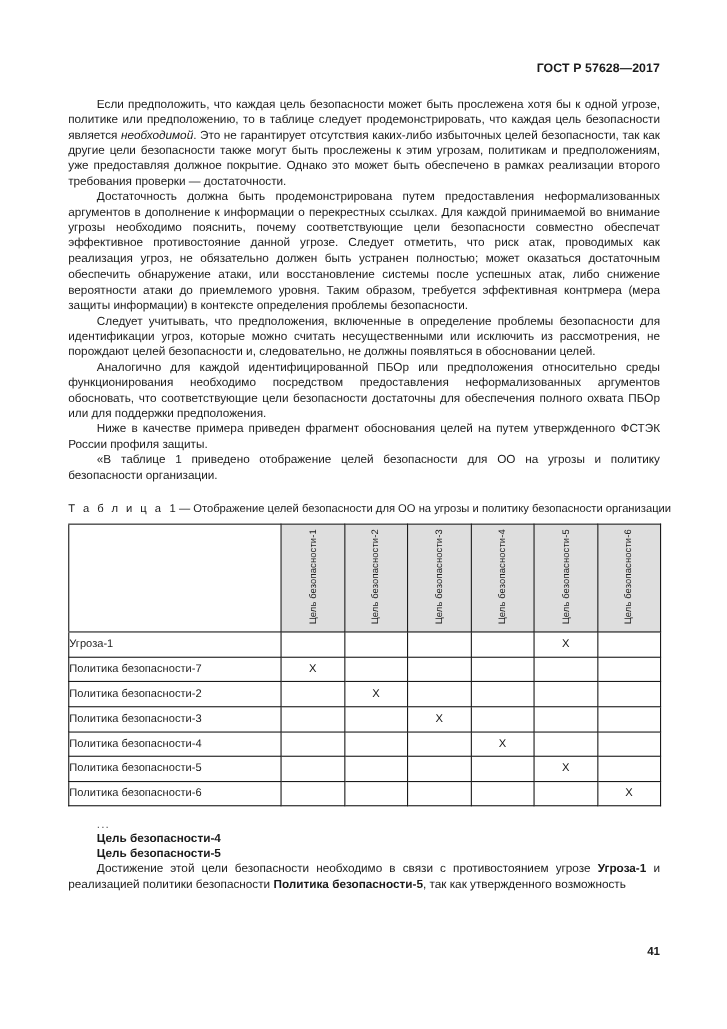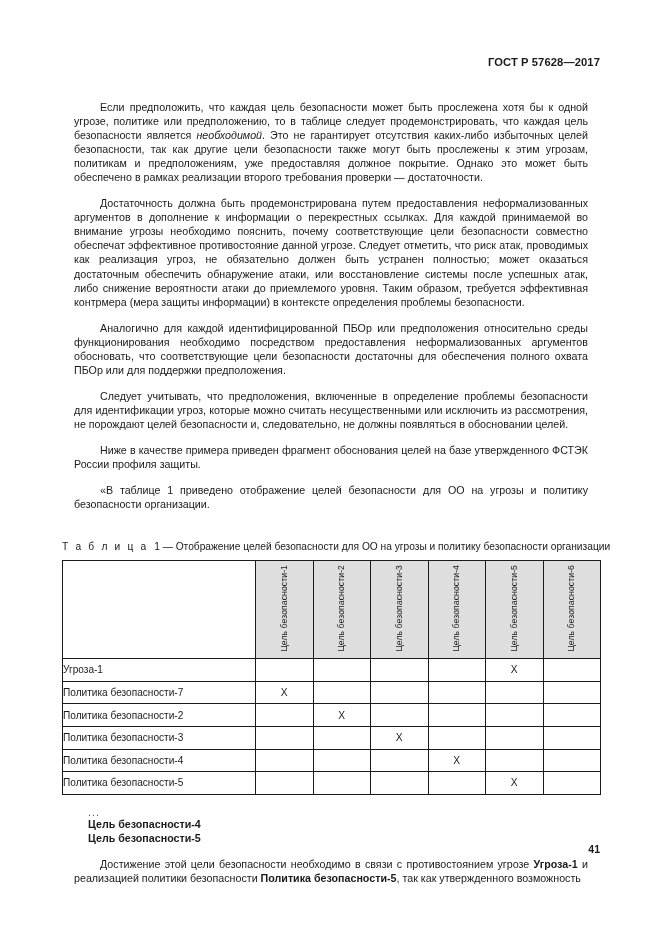--- a/index.html
+++ b/index.html
@@ -33,21 +33,21 @@
     letter-spacing: 0.1px;
     white-space: nowrap;
   }
   .content {
     position: absolute;
     left: 62px;
     top: 88px;
     width: 538px;
   }
   p.body-par {
-    margin: 12px;
+    margin: 0;
     font-size: 10.7px;
     line-height: 14.05px;
     text-align: justify;
     text-indent: 26px;
     hyphens: manual;
   }
   .ital { font-style: italic; }
   .bold { font-weight: bold; }
 
   .table-caption {
@@ -127,40 +127,40 @@
   .subhead {
     margin: 0;
     font-size: 10.7px;
     line-height: 14.05px;
     font-weight: bold;
     padding-left: 26px;
   }
   .page-number {
     position: absolute;
     right: 61px;
-    bottom: 80px;
+    bottom: 64px;
     font-size: 10.5px;
     font-weight: bold;
   }
 </style>
 </head>
 <body>
 
 <div class="page">
 
   <div class="page-header">ГОСТ Р 57628—2017</div>
 
   <div class="content">
 
     <div id="body-paragraphs">
         <p class="body-par"><span>Если предположить, что каждая цель безопасности может быть прослежена хотя бы к одной угрозе, политике или предположению, то в таблице следует продемонстрировать, что каждая цель безопасности является </span><span class="ital">необходимой</span><span>. Это не гарантирует отсутствия каких-либо избыточных целей безопасности, так как другие цели безопасности также могут быть прослежены к этим угрозам, политикам и предположениям, уже предоставляя должное покрытие. Однако это может быть обеспечено в рамках реализации второго требования проверки — достаточности.</span></p>
         <p class="body-par"><span>Достаточность должна быть продемонстрирована путем предоставления неформализованных аргументов в дополнение к информации о перекрестных ссылках. Для каждой принимаемой во внимание угрозы необходимо пояснить, почему соответствующие цели безопасности совместно обеспечат эффективное противостояние данной угрозе. Следует отметить, что риск атак, проводимых как реализация угроз, не обязательно должен быть устранен полностью; может оказаться достаточным обеспечить обнаружение атаки, или восстановление системы после успешных атак, либо снижение вероятности атаки до приемлемого уровня. Таким образом, требуется эффективная контрмера (мера защиты информации) в контексте определения проблемы безопасности.</span></p>
+        <p class="body-par"><span>Следует учитывать, что предположения, включенные в определение проблемы безопасности для идентификации угроз, которые можно считать несущественными или исключить из рассмотрения, не порождают целей безопасности и, следовательно, не должны появляться в обосновании целей.</span></p>
         <p class="body-par"><span>Аналогично для каждой идентифицированной ПБОр или предположения относительно среды функционирования необходимо посредством предоставления неформализованных аргументов обосновать, что соответствующие цели безопасности достаточны для обеспечения полного охвата ПБОр или для поддержки предположения.</span></p>
-        <p class="body-par"><span>Следует учитывать, что предположения, включенные в определение проблемы безопасности для идентификации угроз, которые можно считать несущественными или исключить из рассмотрения, не порождают целей безопасности и, следовательно, не должны появляться в обосновании целей.</span></p>
-        <p class="body-par"><span>Ниже в качестве примера приведен фрагмент обоснования целей на базе утвержденного ФСТЭК России профиля защиты.</span></p>
+        <p class="body-par"><span>Ниже в качестве примера приведен фрагмент обоснования целей на путем утвержденного ФСТЭК России профиля защиты.</span></p>
         <p class="body-par"><span>«В таблице 1 приведено отображение целей безопасности для ОО на угрозы и политику безопасности организации.</span></p>
       </div>
 
     <p class="table-caption">
       <span class="caption-word">Т а б л и ц а</span><span>&nbsp;&nbsp;</span><span>1</span><span>&nbsp;</span><span>— Отображение целей безопасности для ОО на угрозы и политику безопасности организации</span>
     </p>
 
     <table class="matrix">
       <colgroup>
         <col style="width:193px">
@@ -253,20 +253,29 @@
             <td class="markcell"></td>
           </tr>
           <tr>
             <td class="rowlabel">Политика безопасности-5</td>
             <td class="markcell"></td>
             <td class="markcell"></td>
             <td class="markcell"></td>
             <td class="markcell"></td>
             <td class="markcell">X</td>
             <td class="markcell"></td>
+          </tr>
+          <tr>
+            <td class="rowlabel">Политика безопасности-6</td>
+            <td class="markcell"></td>
+            <td class="markcell"></td>
+            <td class="markcell"></td>
+            <td class="markcell"></td>
+            <td class="markcell"></td>
+            <td class="markcell">X</td>
           </tr>
         </tbody>
     </table>
 
     <div class="after-table">
       <p class="ellipsis-line">...</p>
       <div id="after-sections">
           <p class="subhead">Цель безопасности-4</p>
           <p class="subhead">Цель безопасности-5</p>
           <p class="body-par"><span>Достижение этой цели безопасности необходимо в связи с противостоянием угрозе </span><span class="bold">Угроза-1</span><span> и реализацией политики безопасности </span><span class="bold">Политика безопасности-5</span><span>, так как утвержденного возможность</span></p>

